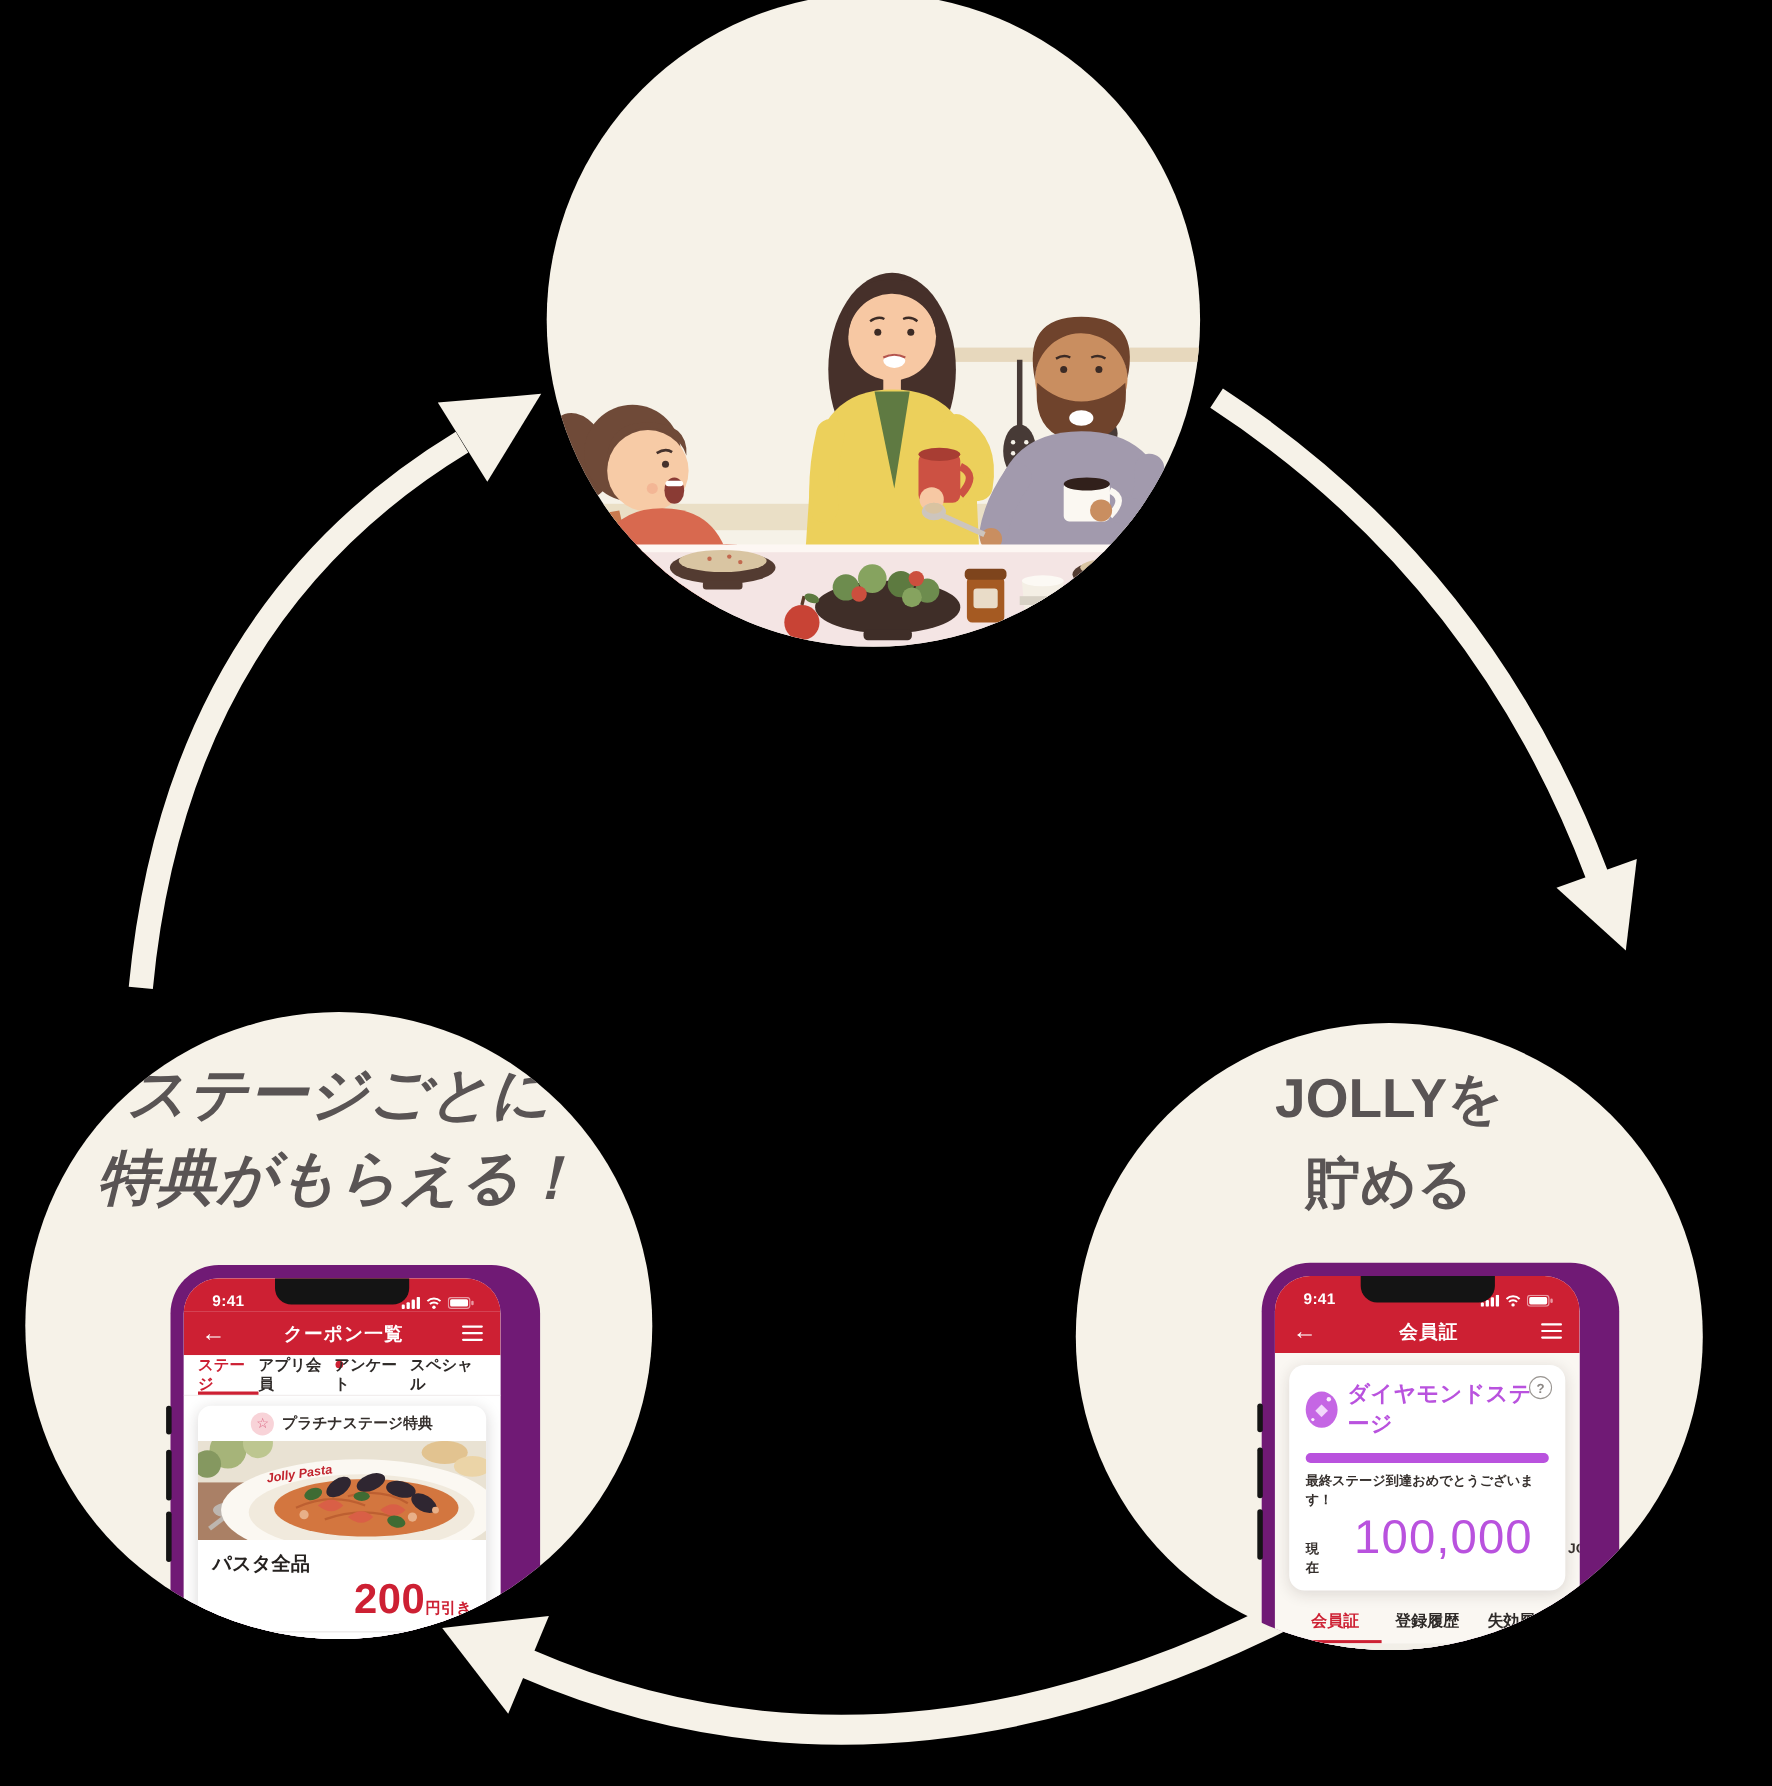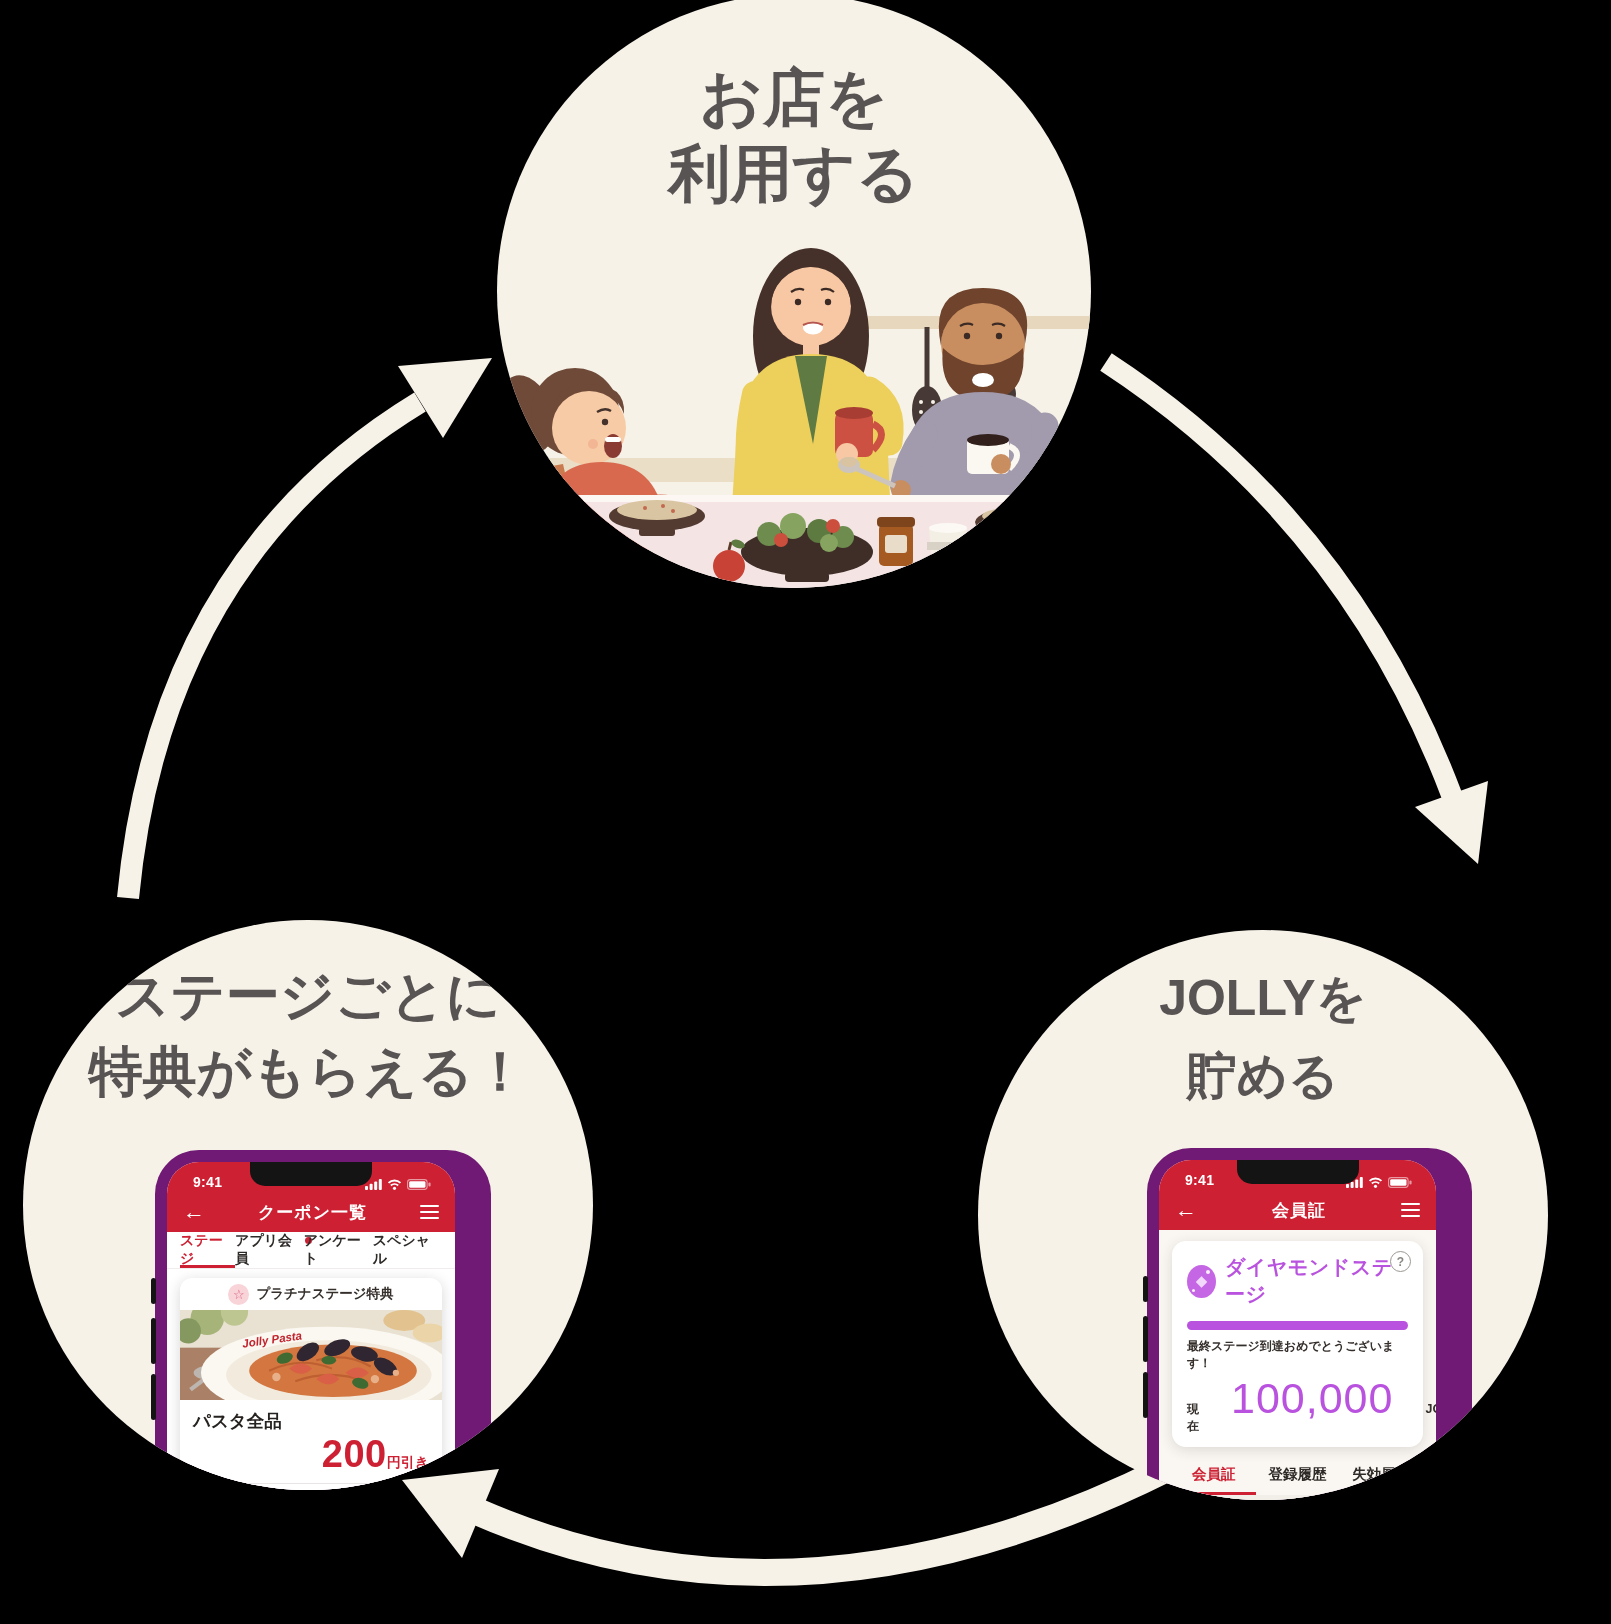--- a/index.html
+++ b/index.html
@@ -12,21 +12,21 @@
   
   .circle{position:absolute;border-radius:50%;background:#f6f2e8;overflow:hidden;z-index:1;}
   #circle-top{left:497px;top:-6px;width:594px;height:594px;}
   #circle-left{left:23px;top:920px;width:570px;height:570px;}
   #circle-right{left:978px;top:930px;width:570px;height:570px;}
   .circle-label{
     position:absolute;left:0;width:100%;text-align:center;color:#595454;
     font-weight:600;z-index:3;
   }
   #circle-top .circle-label{top:66px;font-size:62px;line-height:1.22;}
-  #circle-left .circle-label{top:38px;font-size:54px;line-height:1.40;}
+  #circle-left .circle-label{top:38px;font-size:54px;line-height:1.40;font-style:italic;}
   #circle-right .circle-label{top:30px;font-size:50px;line-height:1.55;}
   .illu{position:absolute;left:0;top:0;}
   
   .phone{position:absolute;background:#701a75;border-radius:44px;padding:12px;z-index:2;}
   .screen{position:relative;background:#fff;border-radius:32px;overflow:hidden;}
   .notch{position:absolute;top:0;left:50%;transform:translateX(-50%);width:122px;height:24px;
     background:#141414;border-radius:0 0 15px 15px;z-index:9;}
   .sidebtn{position:absolute;background:#141414;width:5px;border-radius:3px;left:-4px;}
   .sidebtn.b1{top:128px;height:26px;} .sidebtn.b2{top:168px;height:46px;} .sidebtn.b3{top:224px;height:46px;}
   .statusbar{height:28px;background:#cd2033;display:flex;align-items:flex-end;justify-content:space-between;
@@ -206,24 +206,20 @@
       <ellipse cx="522" cy="522" rx="37" ry="9" fill="#d9c5a2"></ellipse>
       <g fill="#c2694f">
           <circle cx="510" cy="520" r="2"></circle>
           <circle cx="530" cy="518" r="2"></circle>
         </g>
       <circle cx="232" cy="572" r="16" fill="#c84335"></circle>
       <line x1="232" y1="556" x2="234" y2="548" stroke="#5a3a28" stroke-width="3"></line>
       <ellipse cx="241" cy="550" rx="7" ry="4" fill="#5d7a40" transform="rotate(20 241 550)"></ellipse>
       <path d="M146 584 q 32 24 66 6 q -8 14 -30 16 q -28 2 -36 -22 z" fill="#ecc84a"></path>
     </svg>
-    <div class="circle-label">
-      <div>お店を</div>
-      <div>利用する</div>
-    </div>
   </div>
 
   <div class="circle" id="circle-left">
     <div class="circle-label">
       <div>ステージごとに</div>
       <div>特典がもらえる！</div>
     </div>
     <div class="phone" style="left:132px;top:230px;width:312px;height:400px;">
       <span class="sidebtn b1"></span>
       <span class="sidebtn b2"></span>

